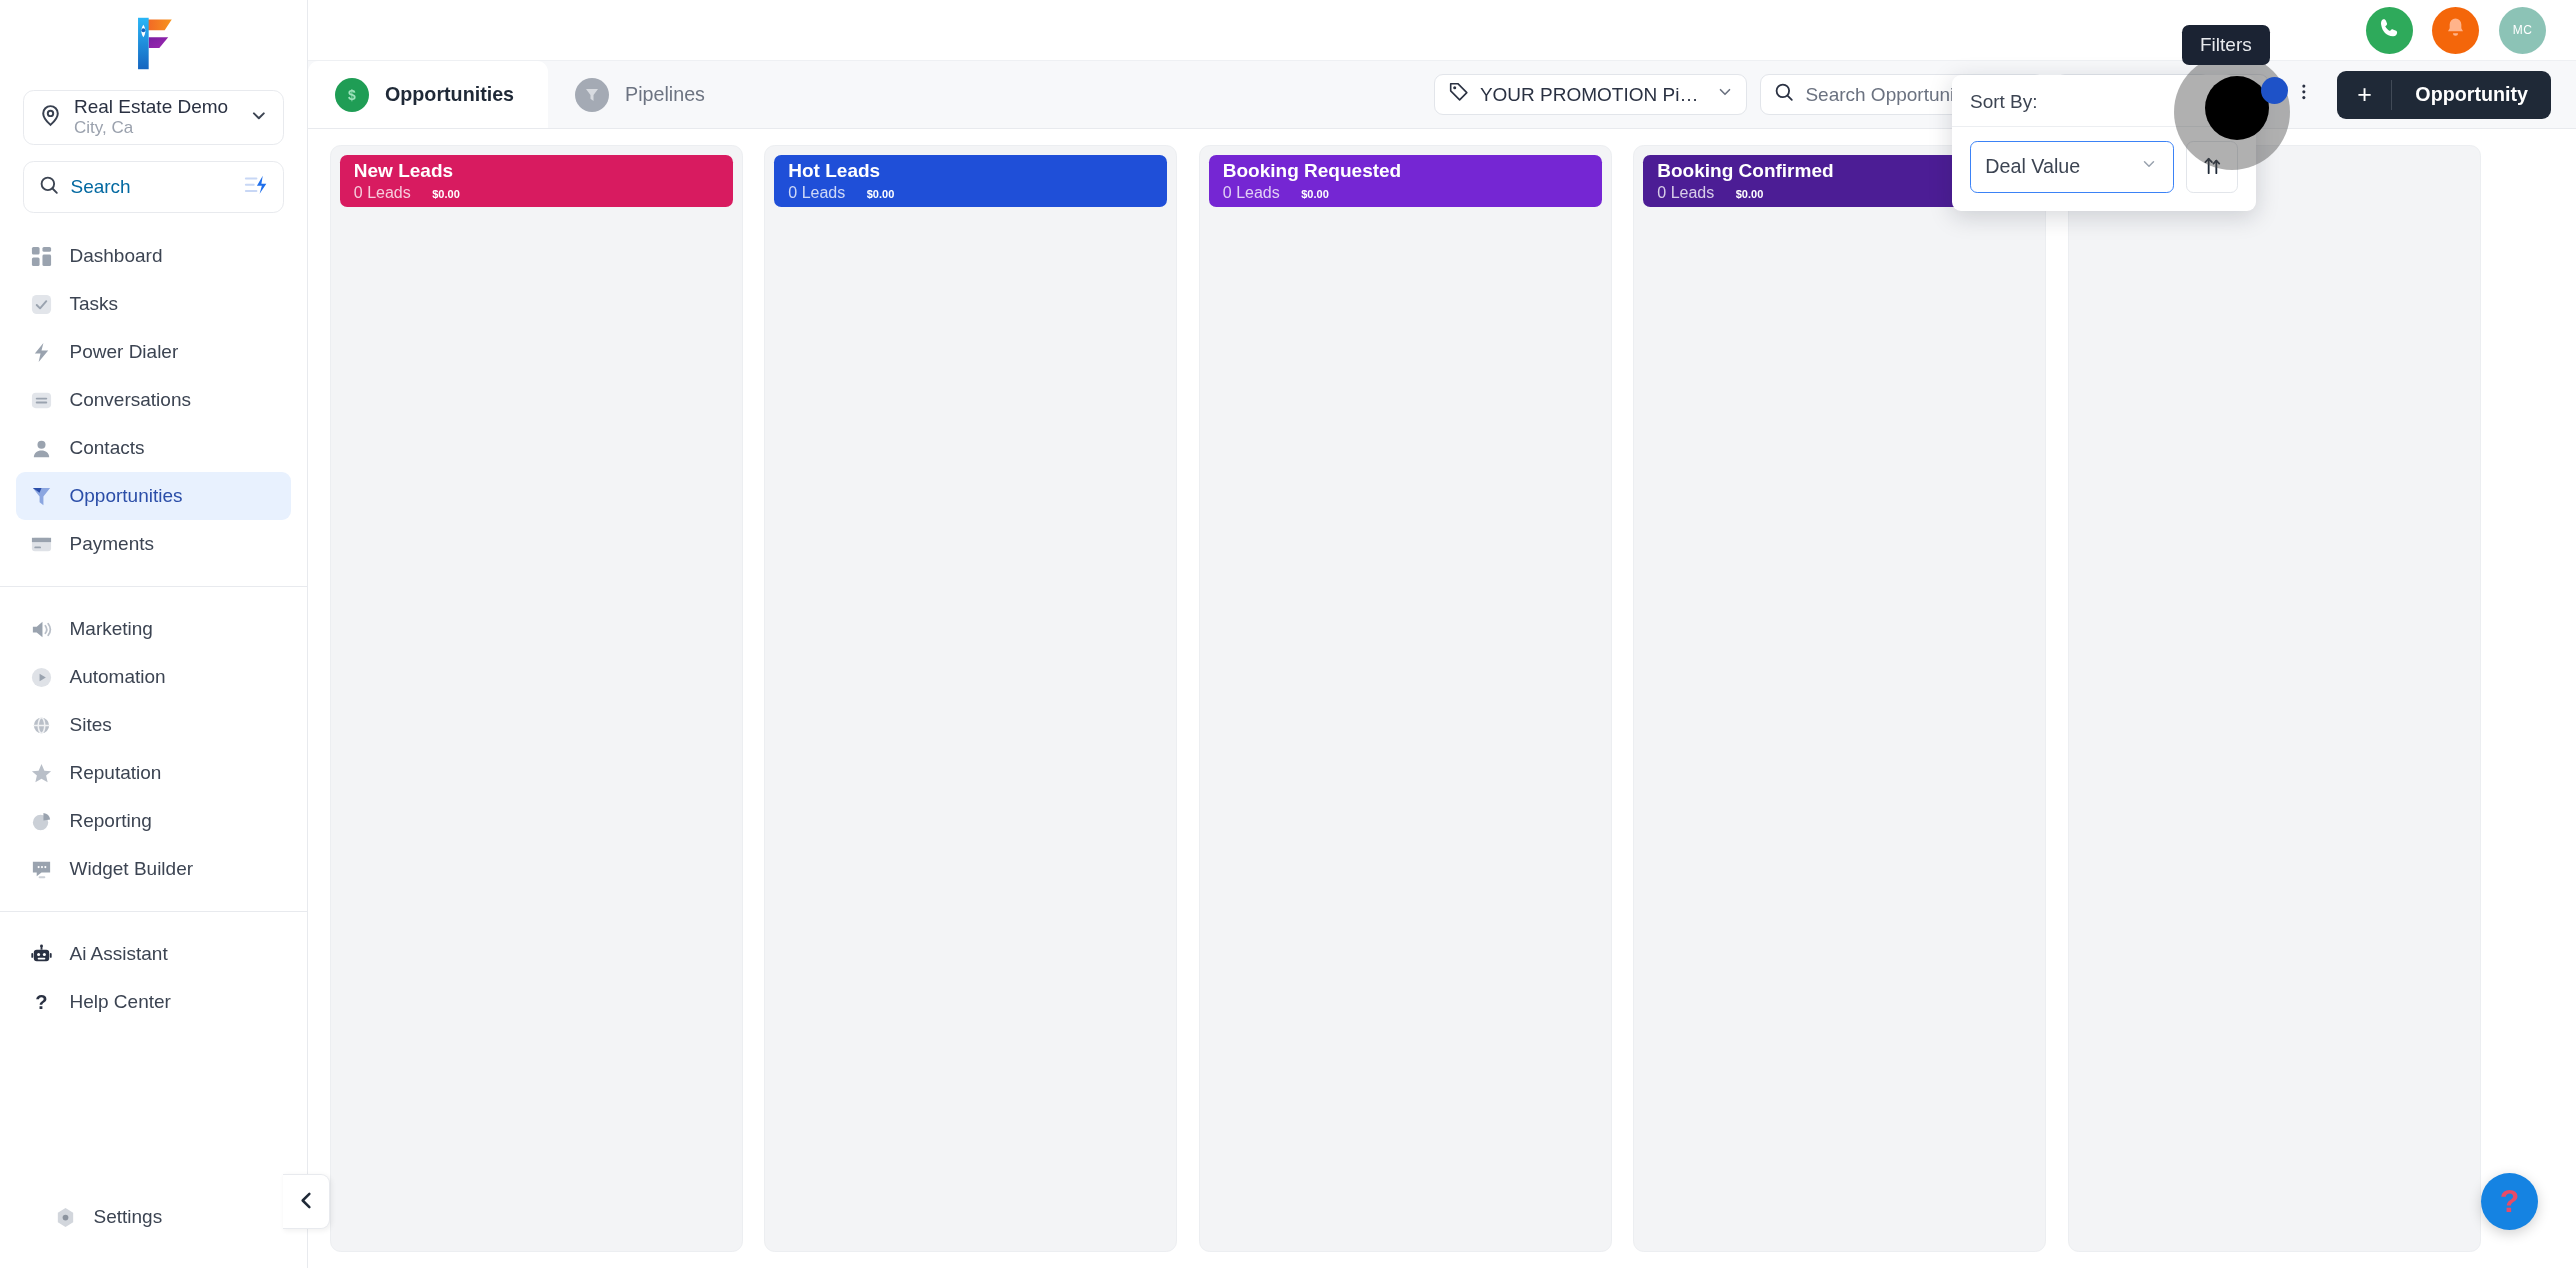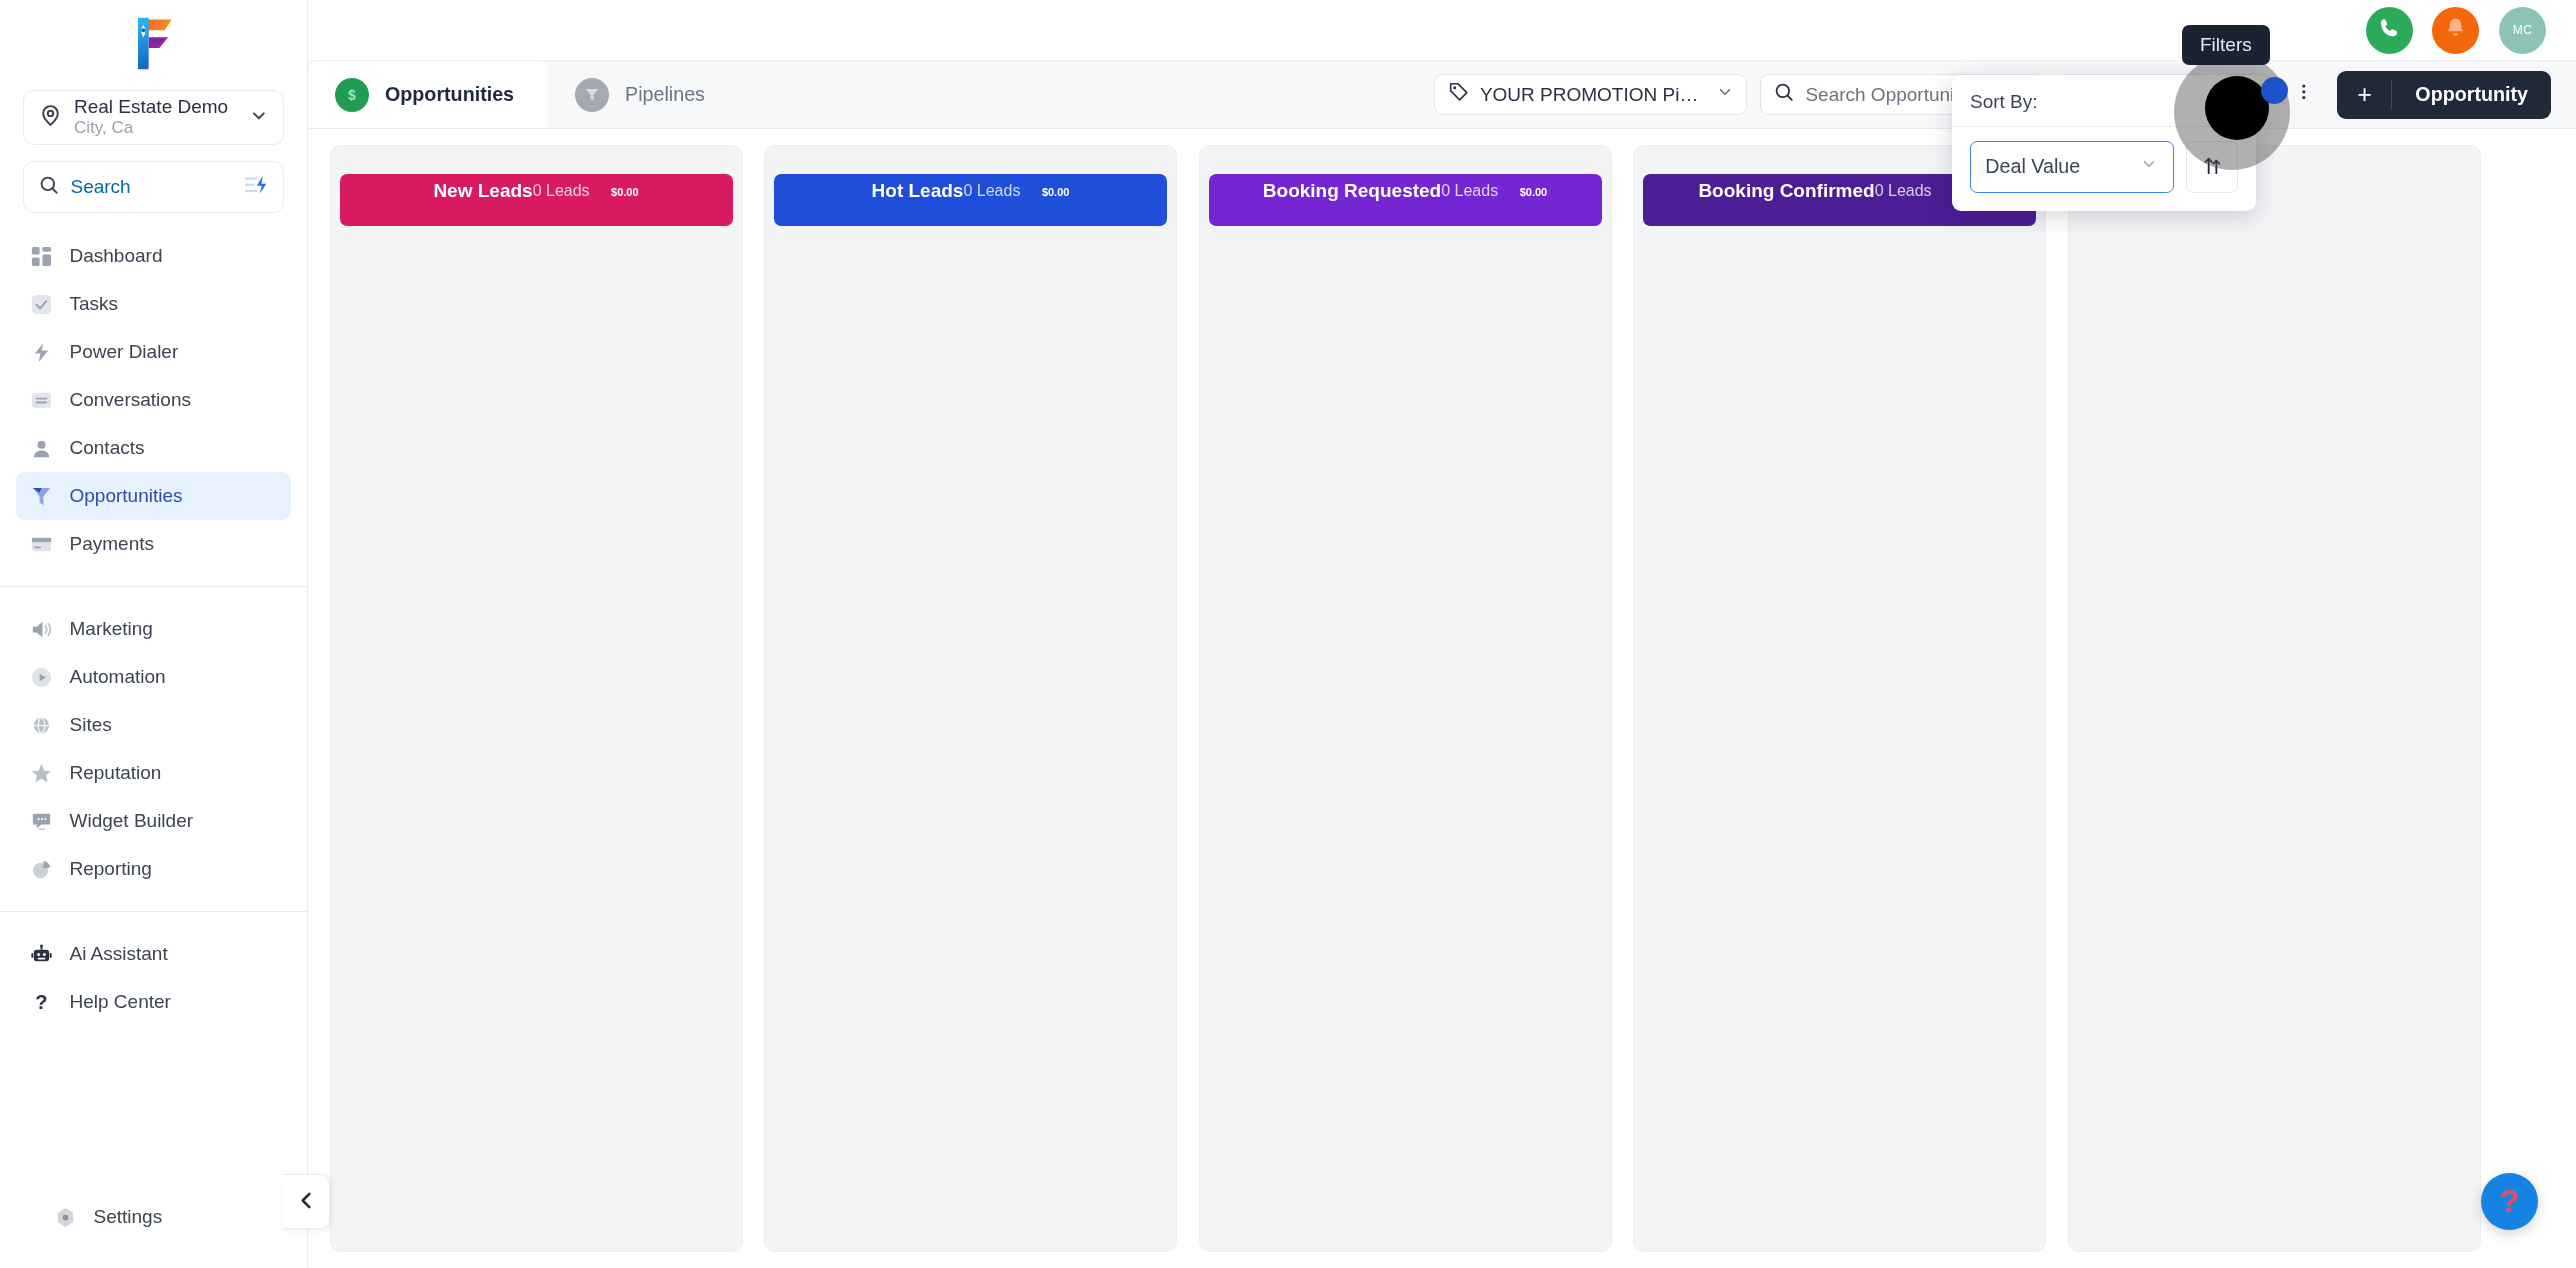--- a/index.html
+++ b/index.html
@@ -125,21 +125,21 @@
     flex: 1; background: #ffffff; display: flex; gap: 21.5px;
     padding: 16px 18px 16px 21.5px; overflow: hidden;
   }
   .col {
     width: 413px; flex: 0 0 413px;
     background: #f3f4f6; border: 0.9px solid #eceef1; border-radius: 10.7px;
     padding: 9px; display: flex; flex-direction: column;
   }
   .col-head {
     height: 52px; border-radius: 7.2px; color: #fff;
-    padding: 6.3px 14.3px; display: flex; flex-direction: row; justify-content: center; margin-top: 19px;
+    padding: 6.3px 14.3px; display: flex; flex-direction: column; justify-content: center;
   }
   .col-title { font-size: 19px; font-weight: bold; line-height: 22.4px; }
   .col-meta { display: flex; gap: 21.5px; align-items: baseline; margin-top: 1.8px; }
   .col-leads { font-size: 16px; color: rgba(255,255,255,0.78); }
   .col-val { font-size: 11px; font-weight: bold; color: #ffffff; }
   .col-body { flex: 1; }
 
   
   .sort-pop {
     position: absolute; top: 136px; left: 1966px;
@@ -376,37 +376,37 @@
           <span class="ico">
             <svg width="23" height="23" viewBox="0 0 24 24" fill="#b9bfc8">
                 <path d="M12 2 L15 9 L22 9.6 L16.8 14.2 L18.4 21 L12 17.4 L5.6 21 L7.2 14.2 L2 9.6 L9 9 Z"></path>
               </svg>
           </span>
           <span>Reputation</span>
         </div>
         <div class="nav-item">
           <span class="ico">
             <svg width="23" height="23" viewBox="0 0 24 24">
+                <circle cx="11" cy="13" r="8" fill="#cbd0d7"></circle>
+                <path d="M14 3 A8 8 0 0 1 21 10 L14 11 Z" fill="#9aa3af"></path>
+              </svg>
+          </span>
+          <span>Reporting</span>
+        </div>
+        <div class="nav-item">
+          <span class="ico">
+            <svg width="23" height="23" viewBox="0 0 24 24">
                 <path d="M3 4 h18 v11 h-9 l-5 4 v-4 H3 Z" fill="#9aa3af"></path>
                 <circle cx="9" cy="9.5" r="1.1" fill="#fff"></circle>
                 <circle cx="12.5" cy="9.5" r="1.1" fill="#fff"></circle>
                 <circle cx="16" cy="9.5" r="1.1" fill="#fff"></circle>
                 <rect x="9" y="19" width="7" height="2" rx="1" fill="#cbd0d7"></rect>
               </svg>
           </span>
           <span>Widget Builder</span>
-        </div>
-        <div class="nav-item">
-          <span class="ico">
-            <svg width="23" height="23" viewBox="0 0 24 24">
-                <circle cx="11" cy="13" r="8" fill="#cbd0d7"></circle>
-                <path d="M14 3 A8 8 0 0 1 21 10 L14 11 Z" fill="#9aa3af"></path>
-              </svg>
-          </span>
-          <span>Reporting</span>
         </div>
       </div>
 
       <div class="nav-sep"></div>
 
       <div class="nav-group nav-bottom">
         <div class="nav-item">
           <span class="ico">
             <svg width="23" height="23" viewBox="0 0 24 24">
                 <rect x="4" y="7" width="16" height="12" rx="3" fill="#2a3142"></rect>

